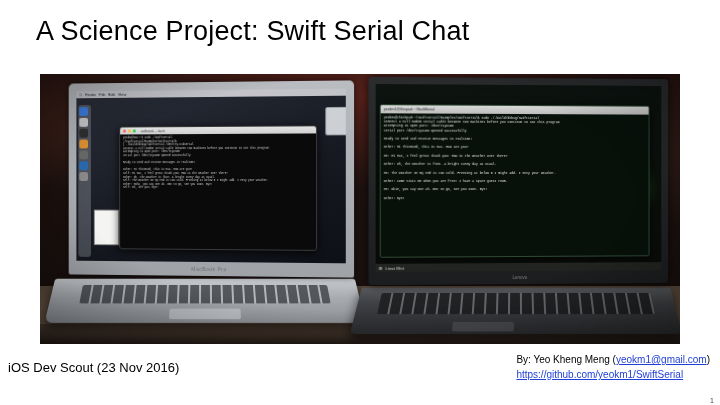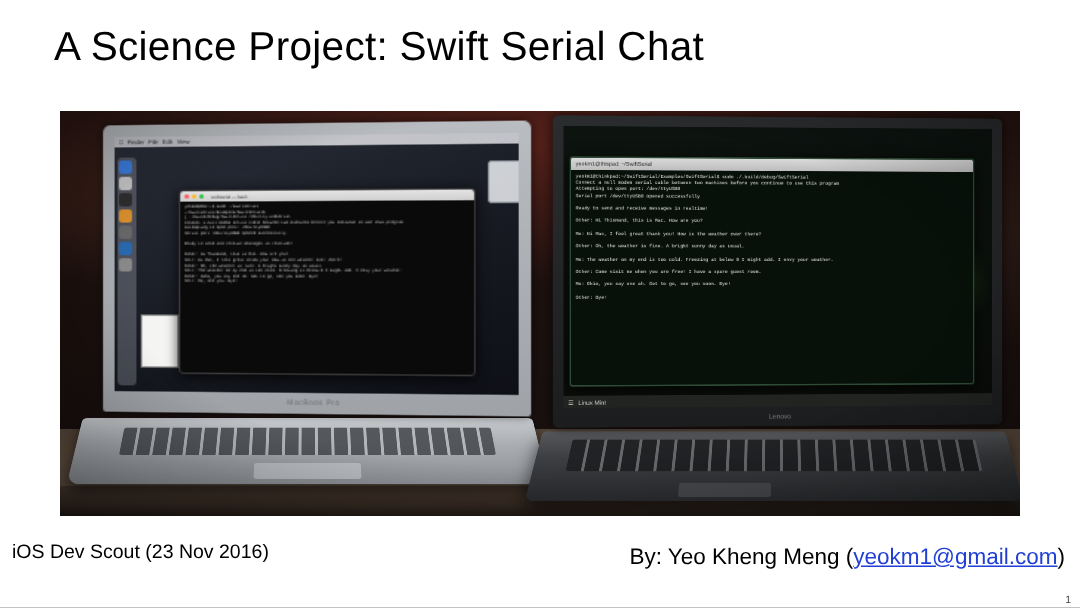--- a/index.html
+++ b/index.html
@@ -328,24 +328,23 @@
     left: 8px;
     top: 360px;
     font-size: 13px;
     color: #000;
   }
   .footer-right {
     position: absolute;
     right: 10px;
     top: 352px;
     text-align: left;
-    font-size: 15px;
+    font-size: 10px;
     color: #000;
     line-height: 15px;
-    margin-top: 12px;
   }
   .link {
     color: #1f3fd6;
     text-decoration: underline;
     cursor: pointer;
   }
   .page-num {
     position: absolute;
     right: 6px;
     bottom: 1px;
@@ -467,15 +466,18 @@
 
   <div class="photo-vignette"></div>
 </div>
 
 <div class="footer-left">iOS Dev Scout (23 Nov 2016)</div>
 
 <div class="footer-right">
   <div>
     <span>By: Yeo Kheng Meng (</span><a class="link">yeokm1@gmail.com</a><span>)</span>
   </div>
+  <div>
+    <a class="link">https://github.com/yeokm1/SwiftSerial</a>
+  </div>
 </div>
 
 <div class="page-num">1</div>
 
 </body></html>

